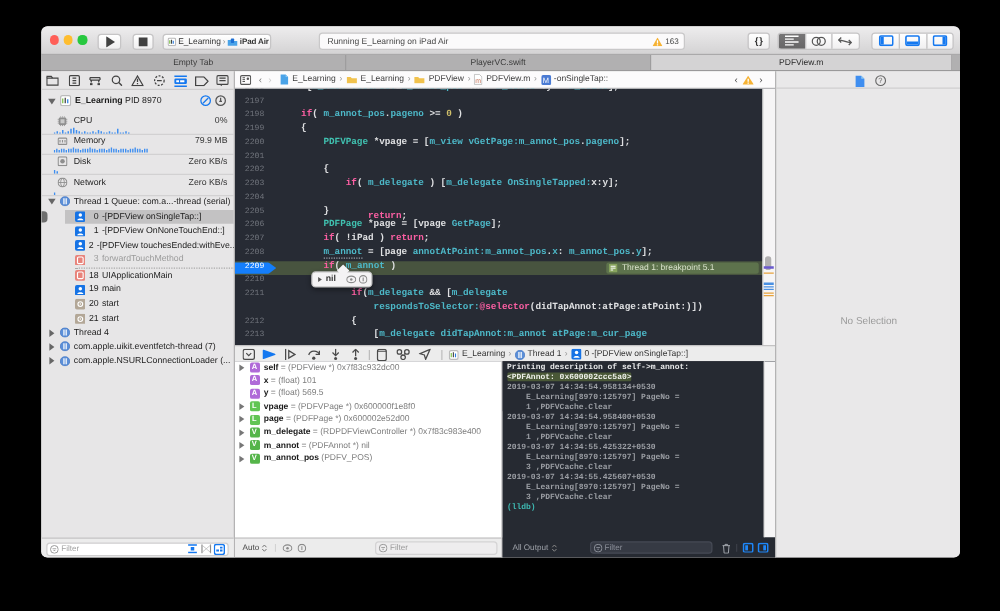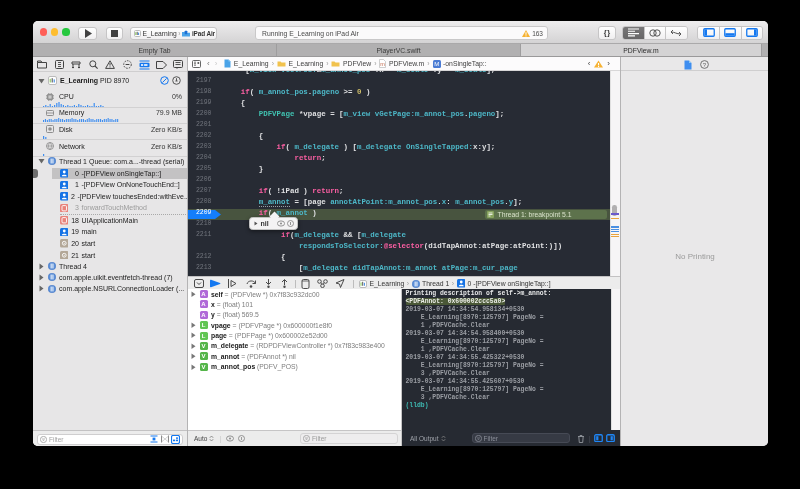--- a/index.html
+++ b/index.html
@@ -538,24 +538,25 @@
 <div class="ab" style="left:0;top:28.0px;width:23.5px;height:11px;line-height:11px;text-align:right;font:6.5px 'Liberation Mono',monospace;color:#70747c">2199</div>
 <div class="ab" style="left:35px;top:28.0px;height:11px;line-height:11px;font:bold 7.45px 'Liberation Mono',monospace;white-space:pre;color:#dfe0e2"><i style="color:#dfe0e2">    {</i></div>
 <div class="ab" style="left:0;top:39.0px;width:23.5px;height:11px;line-height:11px;text-align:right;font:6.5px 'Liberation Mono',monospace;color:#70747c">2200</div>
 <div class="ab" style="left:35px;top:39.0px;height:11px;line-height:11px;font:bold 7.45px 'Liberation Mono',monospace;white-space:pre;color:#dfe0e2"><i style="color:#dfe0e2">        </i><i style="color:#40c2b1">PDFVPage</i><i style="color:#dfe0e2"> *vpage = [</i><i style="color:#4db8c8">m_view</i><i style="color:#dfe0e2"> </i><i style="color:#4db8c8">vGetPage:</i><i style="color:#4db8c8">m_annot_pos</i><i style="color:#dfe0e2">.</i><i style="color:#4db8c8">pageno</i><i style="color:#dfe0e2">];</i></div>
 <div class="ab" style="left:0;top:50.0px;width:23.5px;height:11px;line-height:11px;text-align:right;font:6.5px 'Liberation Mono',monospace;color:#70747c">2201</div>
 <div class="ab" style="left:0;top:61.0px;width:23.5px;height:11px;line-height:11px;text-align:right;font:6.5px 'Liberation Mono',monospace;color:#70747c">2202</div>
 <div class="ab" style="left:35px;top:61.0px;height:11px;line-height:11px;font:bold 7.45px 'Liberation Mono',monospace;white-space:pre;color:#dfe0e2"><i style="color:#dfe0e2">        {</i></div>
 <div class="ab" style="left:0;top:72.0px;width:23.5px;height:11px;line-height:11px;text-align:right;font:6.5px 'Liberation Mono',monospace;color:#70747c">2203</div>
 <div class="ab" style="left:35px;top:72.0px;height:11px;line-height:11px;font:bold 7.45px 'Liberation Mono',monospace;white-space:pre;color:#dfe0e2"><i style="color:#dfe0e2">            </i><i style="color:#fc5fa3">if</i><i style="color:#dfe0e2">( </i><i style="color:#4db8c8">m_delegate</i><i style="color:#dfe0e2"> ) [</i><i style="color:#4db8c8">m_delegate</i><i style="color:#dfe0e2"> </i><i style="color:#4db8c8">OnSingleTapped:</i><i style="color:#dfe0e2">x:y];</i></div>
 <div class="ab" style="left:0;top:83.0px;width:23.5px;height:11px;line-height:11px;text-align:right;font:6.5px 'Liberation Mono',monospace;color:#70747c">2204</div>
-<div class="ab" style="left:35px;top:83.0px;height:11px;line-height:11px;font:bold 7.45px 'Liberation Mono',monospace;white-space:pre;color:#dfe0e2"><i style="color:#dfe0e2">                </i><i style="color:#fc5fa3">return</i><i style="color:#dfe0e2">;</i></div>
+<div class="ab" style="left:35px;top:98px;height:11px;line-height:11px;font:bold 7.45px 'Liberation Mono',monospace;white-space:pre;color:#dfe0e2"><i style="color:#dfe0e2">                </i><i style="color:#fc5fa3">return</i><i style="color:#dfe0e2">;</i></div>
 <div class="ab" style="left:0;top:94.0px;width:23.5px;height:11px;line-height:11px;text-align:right;font:6.5px 'Liberation Mono',monospace;color:#70747c">2205</div>
 <div class="ab" style="left:35px;top:94.0px;height:11px;line-height:11px;font:bold 7.45px 'Liberation Mono',monospace;white-space:pre;color:#dfe0e2"><i style="color:#dfe0e2">        }</i></div>
 <div class="ab" style="left:0;top:105.0px;width:23.5px;height:11px;line-height:11px;text-align:right;font:6.5px 'Liberation Mono',monospace;color:#70747c">2206</div>
+<div class="ab" style="left:35px;top:105.0px;height:11px;line-height:11px;font:bold 7.45px 'Liberation Mono',monospace;white-space:pre;color:#dfe0e2"><i style="color:#dfe0e2">        </i><i style="color:#40c2b1">PDFPage</i><i style="color:#dfe0e2"> *page = [vpage </i><i style="color:#4db8c8">GetPage</i><i style="color:#dfe0e2">];</i></div>
 <div class="ab" style="left:0;top:116.0px;width:23.5px;height:11px;line-height:11px;text-align:right;font:6.5px 'Liberation Mono',monospace;color:#70747c">2207</div>
 <div class="ab" style="left:35px;top:116.0px;height:11px;line-height:11px;font:bold 7.45px 'Liberation Mono',monospace;white-space:pre;color:#dfe0e2"><i style="color:#dfe0e2">        </i><i style="color:#fc5fa3">if</i><i style="color:#dfe0e2">( !iPad ) </i><i style="color:#fc5fa3">return</i><i style="color:#dfe0e2">;</i></div>
 <div class="ab" style="left:0;top:127.0px;width:23.5px;height:11px;line-height:11px;text-align:right;font:6.5px 'Liberation Mono',monospace;color:#70747c">2208</div>
 <div class="ab" style="left:35px;top:127.0px;height:11px;line-height:11px;font:bold 7.45px 'Liberation Mono',monospace;white-space:pre;color:#dfe0e2"><i style="color:#dfe0e2">        </i><i style="color:#4db8c8;border-bottom:1px dotted #98a0a8">m_annot</i><i style="color:#dfe0e2"> = [page </i><i style="color:#4db8c8">annotAtPoint:</i><i style="color:#4db8c8">m_annot_pos</i><i style="color:#dfe0e2">.</i><i style="color:#4db8c8">x</i><i style="color:#dfe0e2">: </i><i style="color:#4db8c8">m_annot_pos</i><i style="color:#dfe0e2">.</i><i style="color:#4db8c8">y</i><i style="color:#dfe0e2">];</i></div>
 <div class="ab" style="left:0;top:138.0px;width:23.5px;height:11px;line-height:11px;text-align:right;font:6.5px 'Liberation Mono',monospace;color:#fff">2209</div>
 <div class="ab" style="left:35px;top:138.0px;height:11px;line-height:11px;font:bold 7.45px 'Liberation Mono',monospace;white-space:pre;color:#dfe0e2"><i style="color:#dfe0e2">        </i><i style="color:#fc5fa3">if</i><i style="color:#dfe0e2">( </i><i style="color:#4db8c8">m_annot</i><i style="color:#dfe0e2"> )</i></div>
 <div class="ab" style="left:0;top:149.0px;width:23.5px;height:11px;line-height:11px;text-align:right;font:6.5px 'Liberation Mono',monospace;color:#70747c">2210</div>
 <div class="ab" style="left:0;top:160.0px;width:23.5px;height:11px;line-height:11px;text-align:right;font:6.5px 'Liberation Mono',monospace;color:#70747c">2211</div>
 <div class="ab" style="left:35px;top:171.0px;height:11px;line-height:11px;font:bold 7.45px 'Liberation Mono',monospace;white-space:pre;color:#dfe0e2"><i style="color:#dfe0e2">                 </i><i style="color:#4db8c8">respondsToSelector:</i><i style="color:#fc5fa3">@selector</i><i style="color:#dfe0e2">(didTapAnnot:atPage:atPoint:)])</i></div>
 <div class="ab" style="left:35px;top:160.0px;height:11px;line-height:11px;font:bold 7.45px 'Liberation Mono',monospace;white-space:pre;color:#dfe0e2"><i style="color:#dfe0e2">             </i><i style="color:#fc5fa3">if</i><i style="color:#dfe0e2">(</i><i style="color:#4db8c8">m_delegate</i><i style="color:#dfe0e2"> &amp;&amp; [</i><i style="color:#4db8c8">m_delegate</i></div>
@@ -802,14 +803,14 @@
 <div class="ab" style="left:0;top:0;width:148px;height:14px;border-bottom:1px solid #cfcecf">
 <svg width="8" height="10" style="position:absolute;left:63px;top:2.5px">
           <path d="M0.5 0.5 H5 L7.5 3 V9.5 H0.5 Z" fill="#3f8ef0"></path>
           <path d="M5 0.5 V3 H7.5" fill="#8ec8f2"></path>
         </svg>
 <svg width="9" height="9" style="position:absolute;left:79px;top:3px">
           <circle cx="4.5" cy="4.5" r="3.9" fill="none" stroke="#666" stroke-width="0.9"></circle>
           <text x="2.7" y="6.6" font-size="6" fill="#666" font-family="Liberation Sans">?</text>
         </svg>
 </div>
-<div class="ab" style="left:0;top:195px;width:148px;text-align:center;font-size:8px;color:#9b9b9b">No Printing</div>
+<div class="ab" style="left:0;top:195px;width:148px;text-align:center;font-size:8px;color:#9b9b9b">No Selection</div>
 </div>
 </div>
 </body></html>

